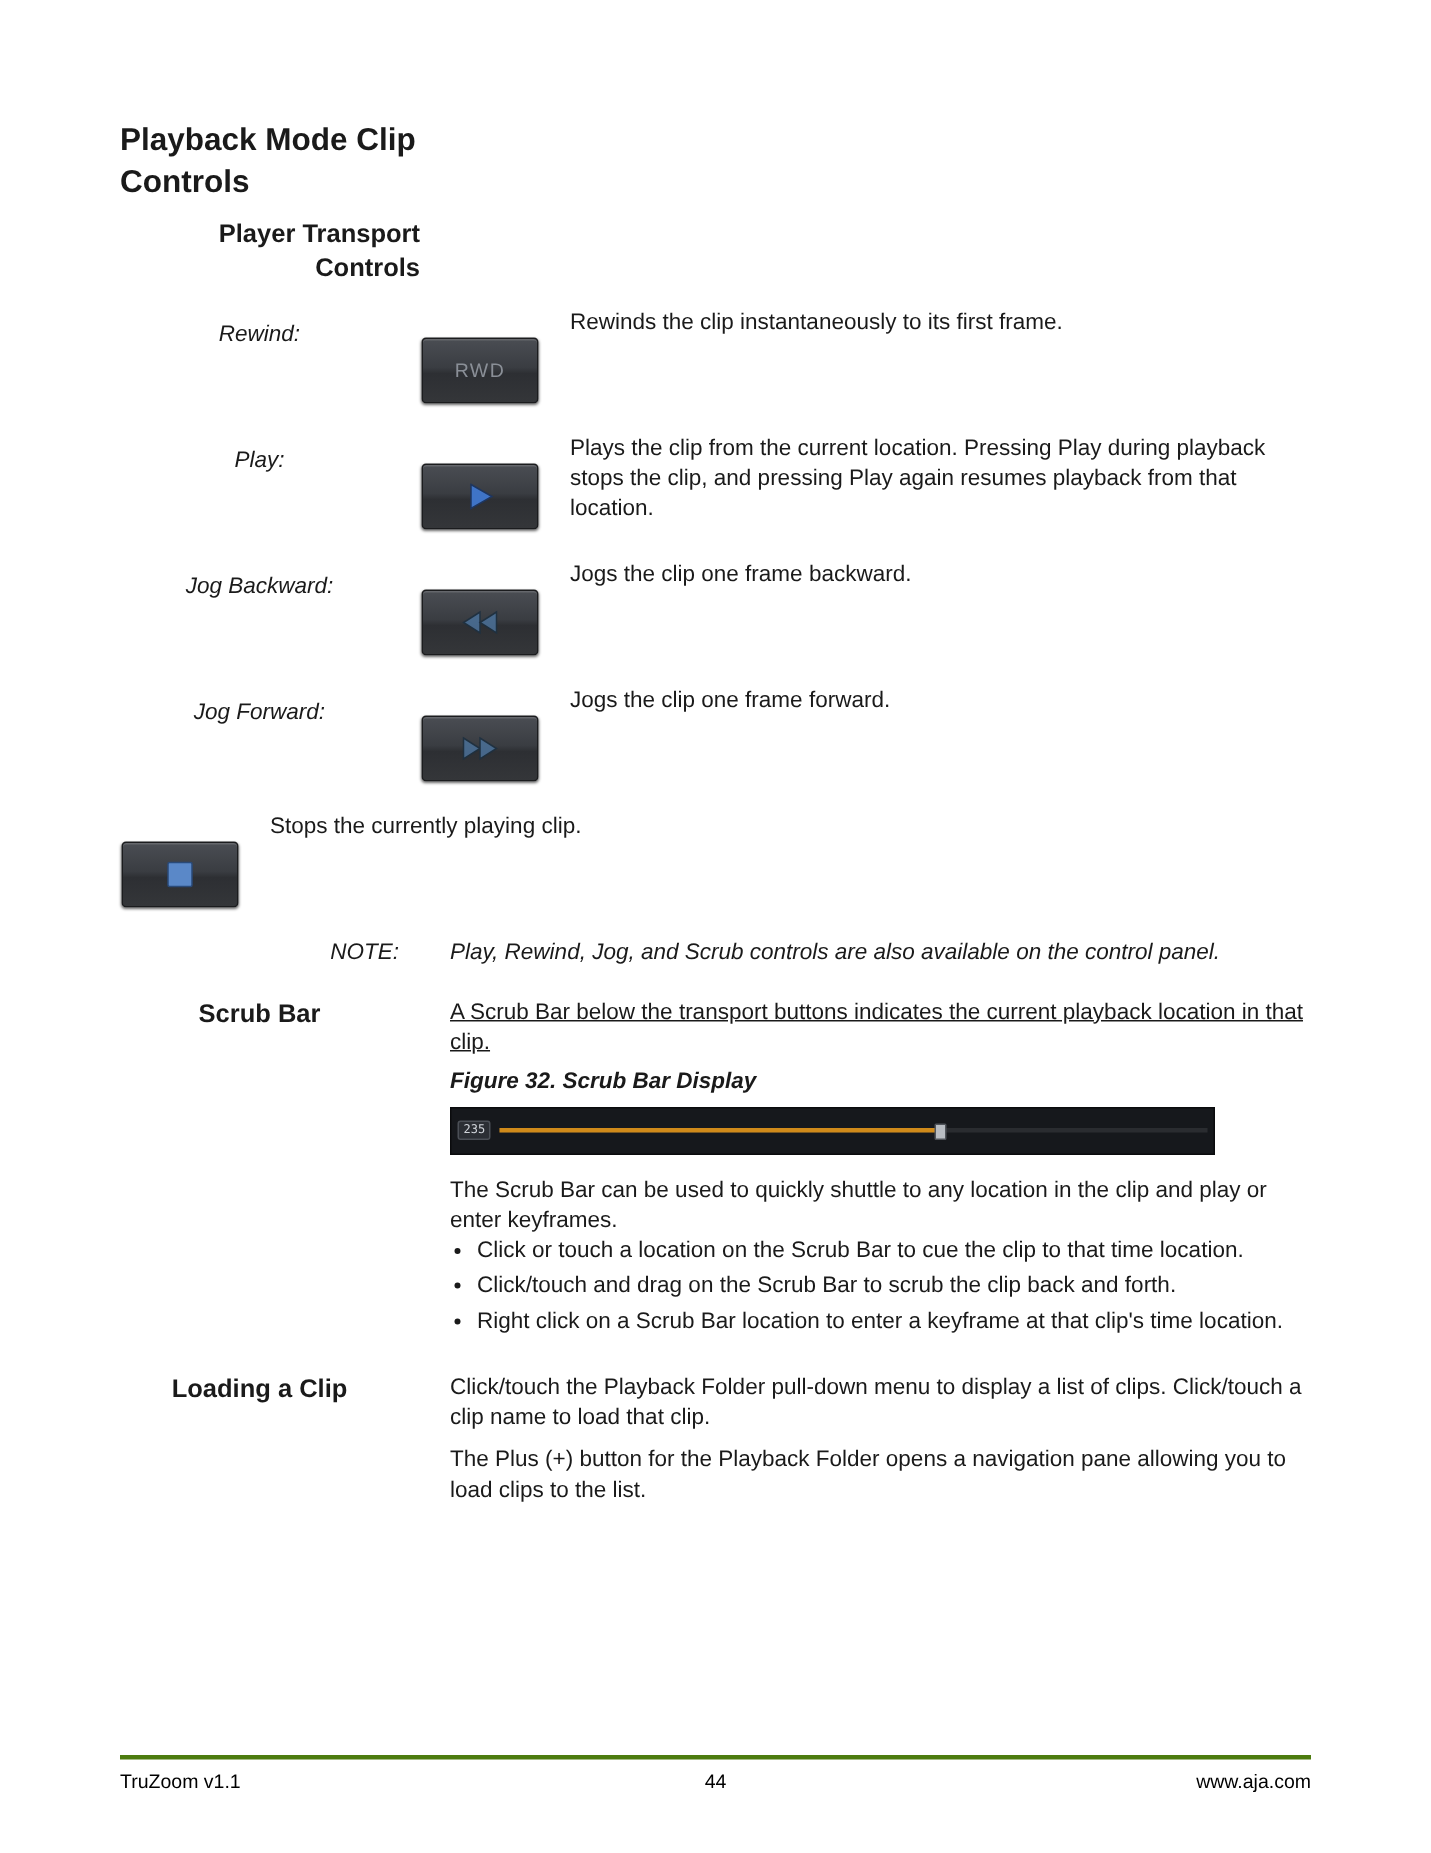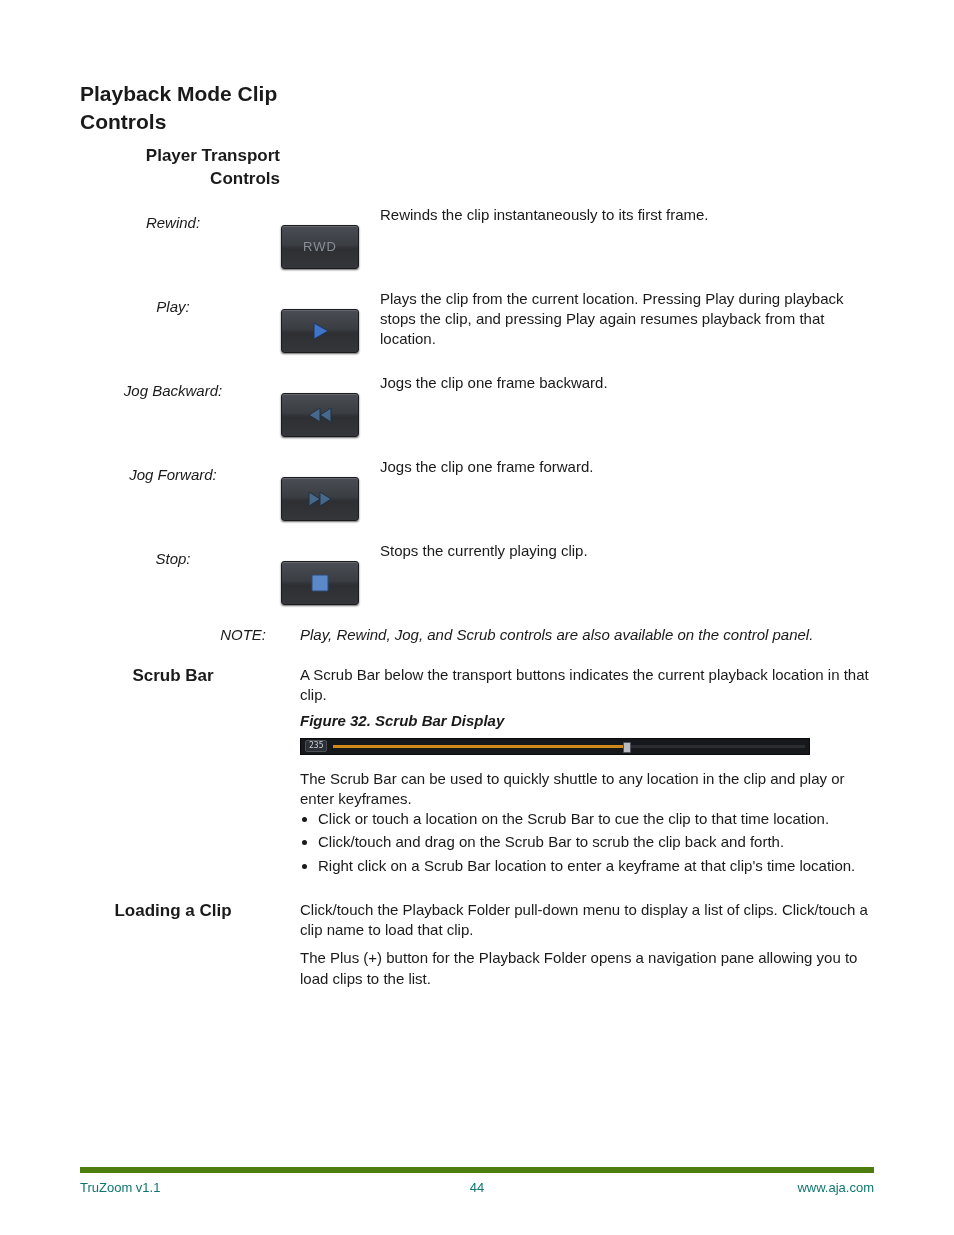--- a/index.html
+++ b/index.html
@@ -90,21 +90,21 @@
   }
   .note-row .desc-col { font-style: italic; }
   .figure-caption {
     font-style: italic;
     font-weight: 700;
     font-size: 15px;
     margin-bottom: 6px;
   }
   .scrub-bar-wrap {
     width: 510px;
-    height: 17px;
+    height: 32px;
     background: #16181c;
     border: 1px solid #0a0b0d;
     display: flex;
     align-items: center;
     padding: 0 4px;
     box-sizing: border-box;
     margin-bottom: 14px;
   }
   .scrub-frame {
     font-size: 8px;
@@ -142,26 +142,26 @@
   ul.bullets {
     margin: 0 0 0 0;
     padding-left: 18px;
   }
   ul.bullets li { margin-bottom: 3px; }
   .footer {
     position: absolute;
     left: 80px;
     right: 80px;
     bottom: 38px;
-    border-top: 6px solid #4d7c0f;
+    border-top: 3px solid #4d7c0f;
     padding-top: 6px;
     display: flex;
     justify-content: space-between;
     font-size: 13px;
-    color: #0f766e;
+    color: #000000;
   }
   .footer .center { position: absolute; left: 50%; transform: translateX(-50%); }
   
   .content-block { margin-left: 220px; }
 </style>
 </head>
 <body>
 
 <div class="page">
 
@@ -211,39 +211,38 @@
         <svg width="28" height="20" viewBox="0 0 28 20">
           <polygon class="jogfill" points="3,3 14,10 3,17"></polygon>
           <polygon class="jogfill" points="14,3 25,10 14,17"></polygon>
         </svg>
       </div>
     </div>
     <div class="desc-col">Jogs the clip one frame forward.</div>
   </div>
 
   <div class="row">
-    <div class="label-col">Stop:</div>
     <div class="icon-col">
       <div class="tbtn">
         <svg width="22" height="22" viewBox="0 0 22 22">
           <rect class="stopfill" x="3" y="3" width="16" height="16" rx="1"></rect>
         </svg>
       </div>
     </div>
     <div class="desc-col">Stops the currently playing clip.</div>
   </div>
 
   <div class="row note-row">
     <div class="note-label">NOTE:</div>
     <div class="desc-col" style="margin-left:0;">Play, Rewind, Jog, and Scrub controls are also available on the control panel.</div>
   </div>
 
   <div class="row" style="margin-bottom:6px;">
     <div class="label-col bold">Scrub Bar</div>
-    <div class="desc-col" style="margin-left:0;">A Scrub Bar below the transport buttons indicates the current playback location in that clip.</div>
+    <div class="desc-col" style="margin-left:0;text-decoration:underline;">A Scrub Bar below the transport buttons indicates the current playback location in that clip.</div>
   </div>
 
   <div class="content-block">
     <div class="figure-caption">Figure 32. Scrub Bar Display</div>
     <div class="scrub-bar-wrap">
       <span class="scrub-frame">235</span>
       <div class="scrub-track">
         <div class="scrub-fill"></div>
         <div class="scrub-head"></div>
       </div>

